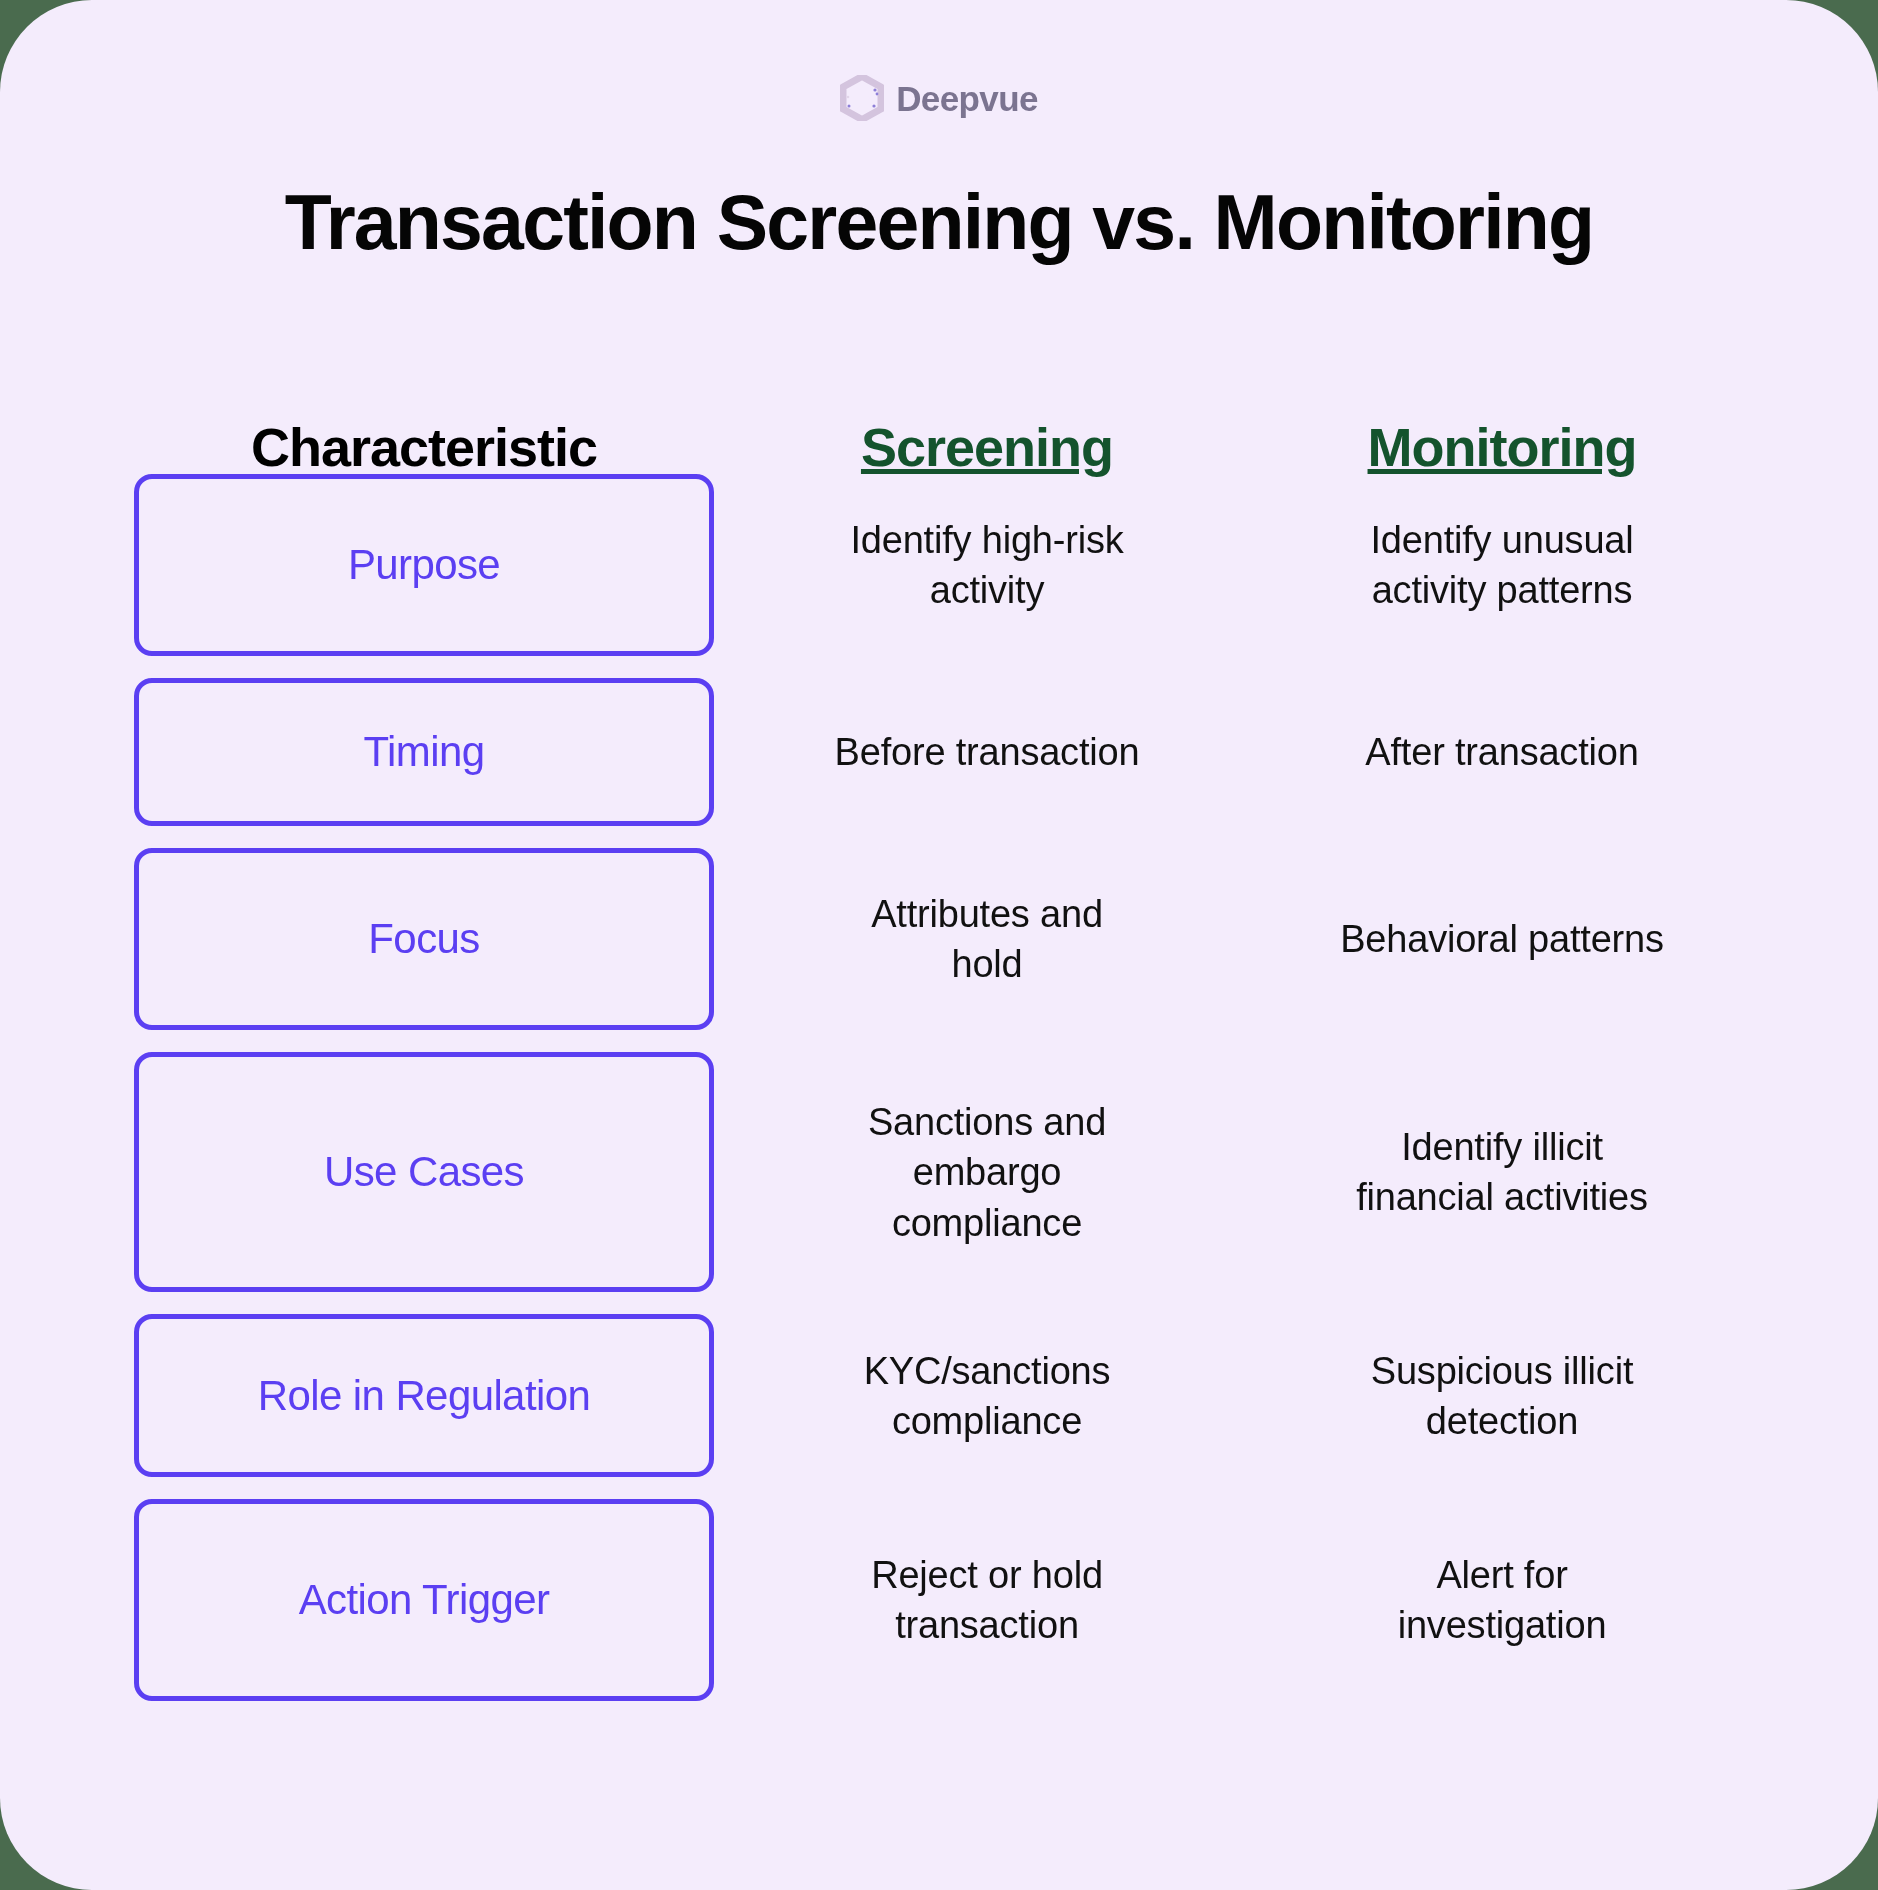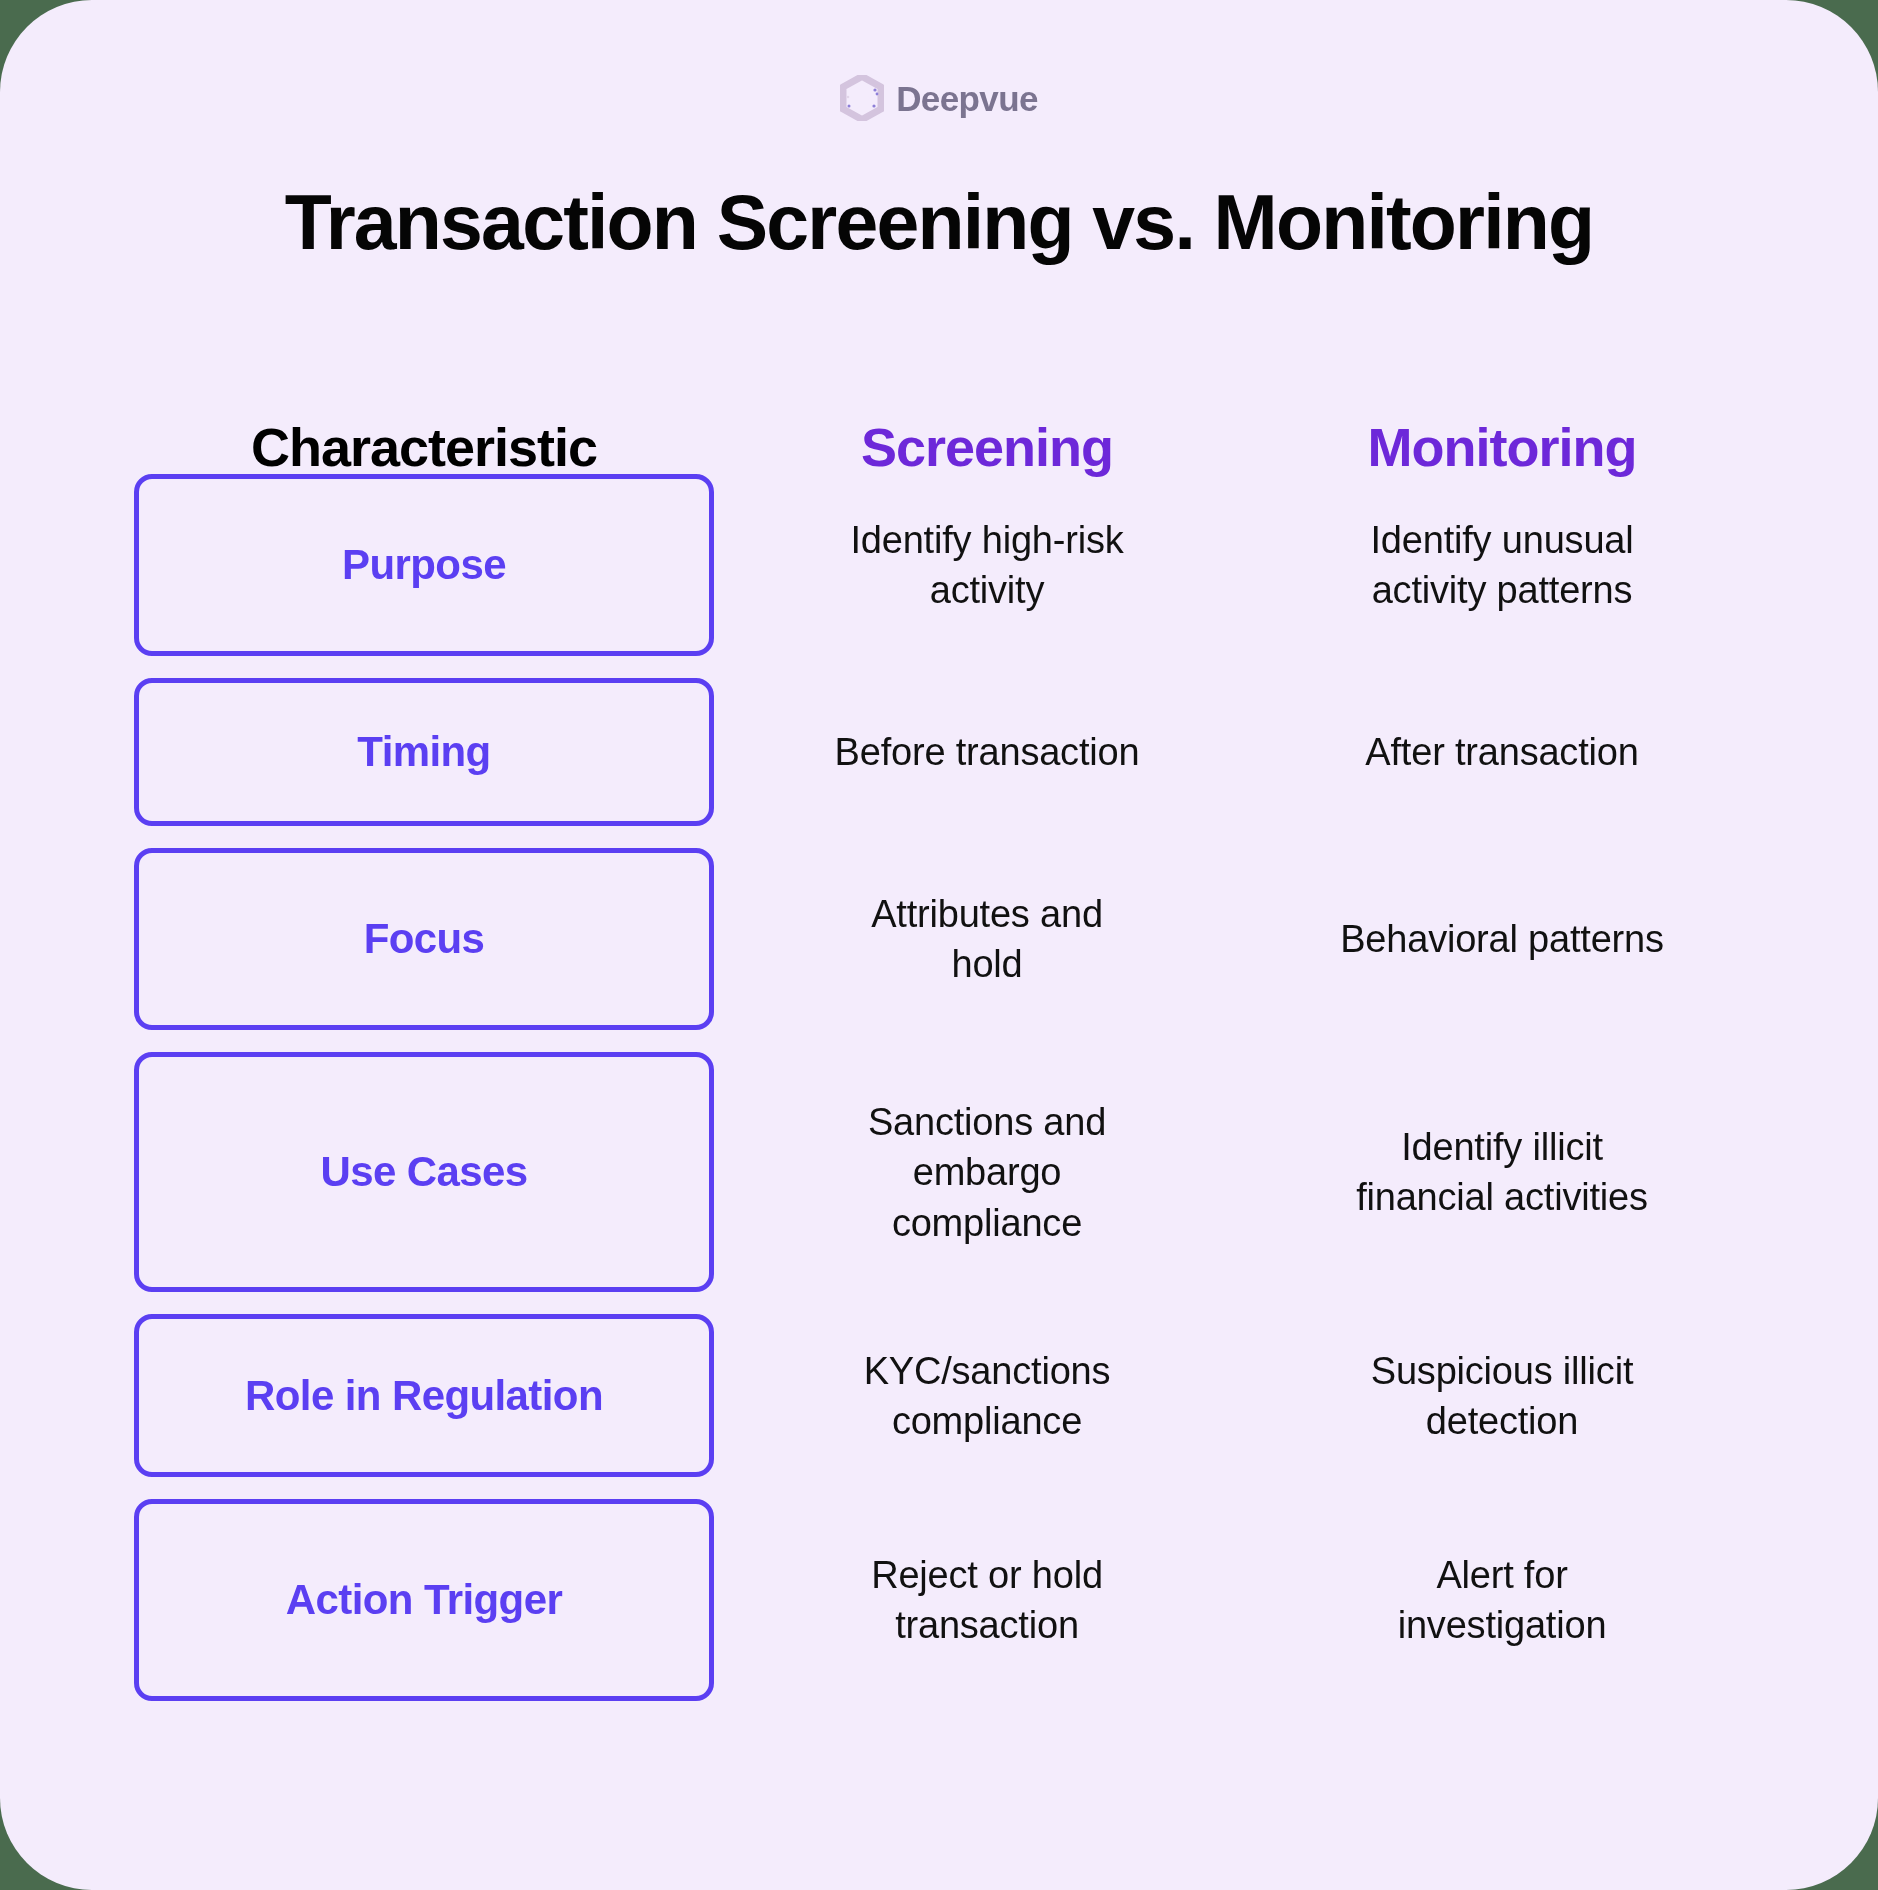--- a/index.html
+++ b/index.html
@@ -78,21 +78,21 @@
   .col-mon   { width: 514px; flex: 0 0 514px; }
 
   .th {
     font-size: 54px;
     font-weight: 900;
     letter-spacing: -1px;
     text-align: center;
     line-height: 1;
   }
   .th.characteristic { color: #000000; }
-  .th.accent { color: #6d28d9; }
+  .th.accent { color: #14532d; text-decoration: underline; }
 
   .trow {
     display: flex;
     align-items: stretch;
     margin-bottom: 22px;
   }
 
   .char-cell {
     display: flex;
     align-items: center;
@@ -105,21 +105,21 @@
     border: 5px solid #5b3ff2;
     border-radius: 18px;
     display: flex;
     align-items: center;
     justify-content: center;
     text-align: center;
     padding: 0 16px;
   }
   .char-label {
     font-size: 42px;
-    font-weight: 700;
+    font-weight: 400;
     letter-spacing: -0.6px;
     color: #5b3ff2;
     line-height: 1.05;
   }
 
   .val-cell {
     display: flex;
     align-items: center;
     justify-content: center;
     text-align: center;

